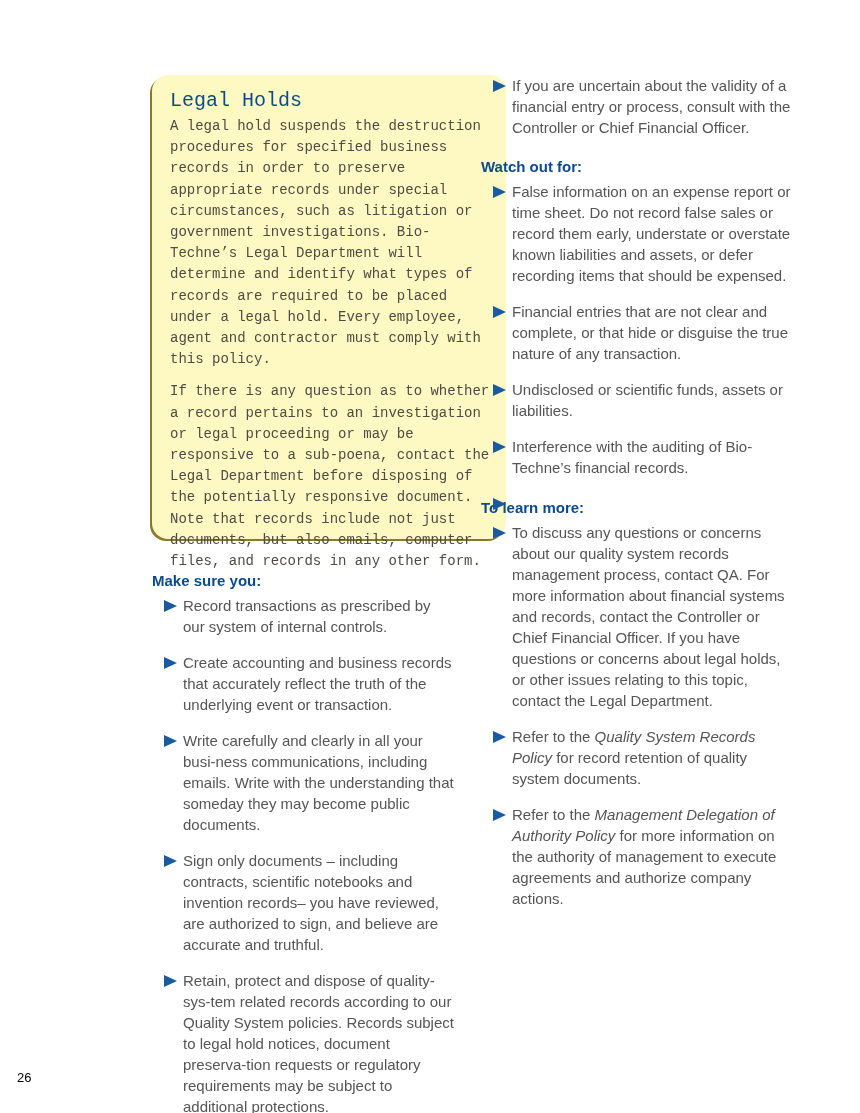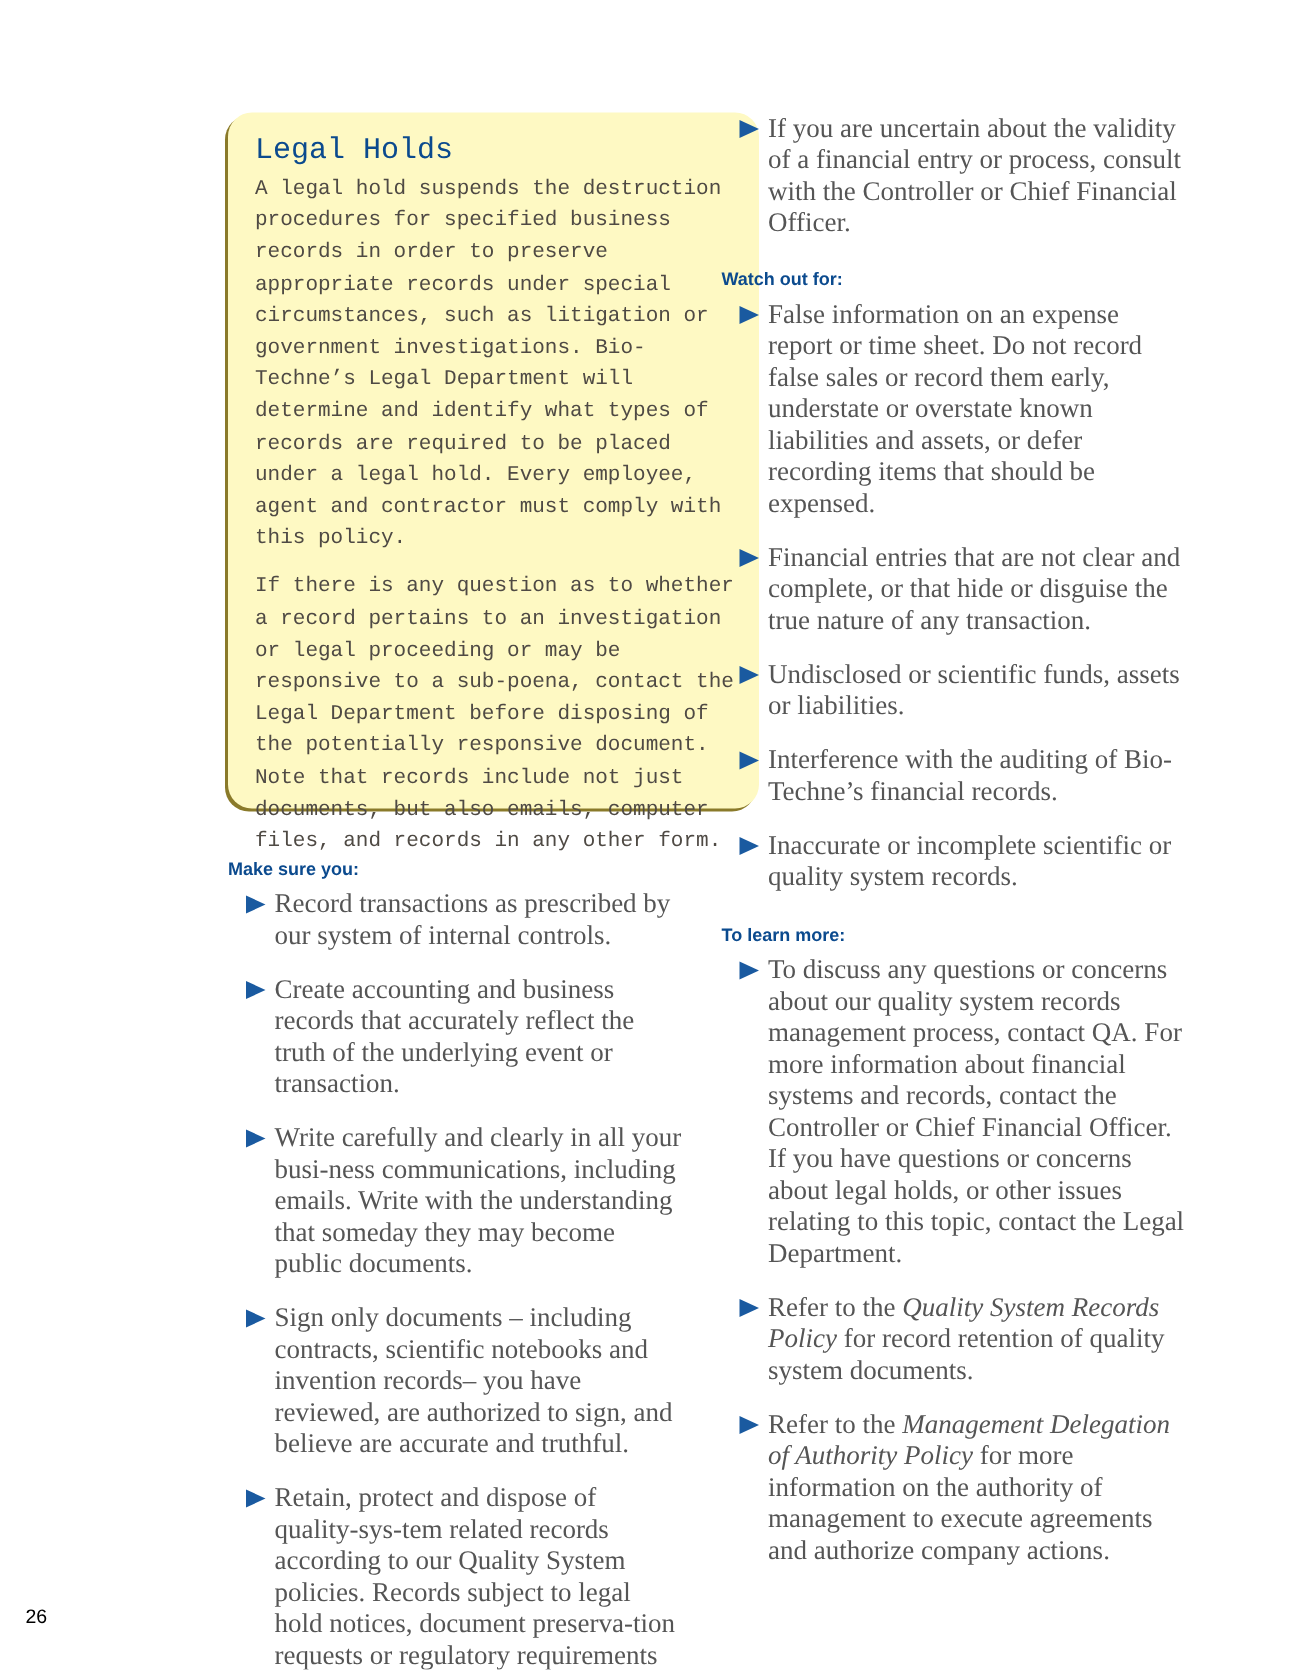--- a/index.html
+++ b/index.html
@@ -17,26 +17,26 @@
     font-family: Liberation Mono, monospace;
   }
   .callout h2 {
     margin: 0 0 4px 0; font-weight: normal; font-size: 20px; color: #0b4a8e; letter-spacing: 0;
   }
   .callout p {
     margin: 0 0 11px 0; font-size: 14px; line-height: 21.2px; color: #4f4a44;
   }
 
   .section-head {
-    font-weight: bold; font-size: 12px; color: #0b4a8e; margin: 0 0 6px 0;
+    font-weight: bold; font-size: 15px; color: #0b4a8e; margin: 0 0 6px 0;
   }
   ul.bullets { list-style: none; margin: 0; padding: 0; }
   ul.bullets li {
-    position: relative; padding-left: 31px; font-size: 18px; line-height: 21px;
-    color: #555555; margin-bottom: 15px; font-family: Liberation Serif, serif;
+    position: relative; padding-left: 31px; font-size: 15px; line-height: 21px;
+    color: #555555; margin-bottom: 15px;
   }
   .arrow {
     position: absolute; left: 12px; top: 5px; width: 0; height: 0;
     border-top: 6px solid transparent; border-bottom: 6px solid transparent;
     border-left: 13px solid #1a5aa0;
   }
   em { font-style: italic; }
 
   .page-num { position: absolute; left: 17px; top: 1070px; font-size: 13px; color: #000000; }
 </style>
@@ -65,21 +65,21 @@
   <ul class="bullets" style="margin-left:0">
     <li><span class="arrow"></span><span>If you are uncertain about the validity of a financial entry or process, consult with the Controller or Chief Financial Officer.</span></li>
   </ul>
   <div style="height:5px"></div>
   <div class="section-head">Watch out for:</div>
   <ul class="bullets">
     <li><span class="arrow"></span><span>False information on an expense report or time sheet. Do not record false sales or record them early, understate or overstate known liabilities and assets, or defer recording items that should be expensed.</span></li>
     <li><span class="arrow"></span><span>Financial entries that are not clear and complete, or that hide or disguise the true nature of any transaction.</span></li>
     <li><span class="arrow"></span><span>Undisclosed or scientific funds, assets or liabilities.</span></li>
     <li><span class="arrow"></span><span>Interference with the auditing of Bio-Techne’s financial records.</span></li>
-    <li><span class="arrow"></span><span>Inaccurate or incomplete scientific or quality system records.</span></li>
+    <li><span class="arrow"></span></li>
   </ul>
   <div style="height:6px"></div>
   <div class="section-head">To learn more:</div>
   <ul class="bullets">
     <li><span class="arrow"></span><span>To discuss any questions or concerns about our quality system records management process, contact QA.  For more information about financial systems and records, contact the Controller or Chief Financial Officer.  If you have questions or concerns about legal holds, or other issues relating to this topic, contact the Legal Department.</span></li>
     <li><span class="arrow"></span><span>Refer to the </span><em>Quality System Records Policy</em><span> for record retention of quality system documents.</span></li>
     <li><span class="arrow"></span><span>Refer to the </span><em>Management Delegation of Authority Policy</em><span> for more information on the authority of management to execute agreements and authorize company actions.</span></li>
   </ul>
 </div>
 

